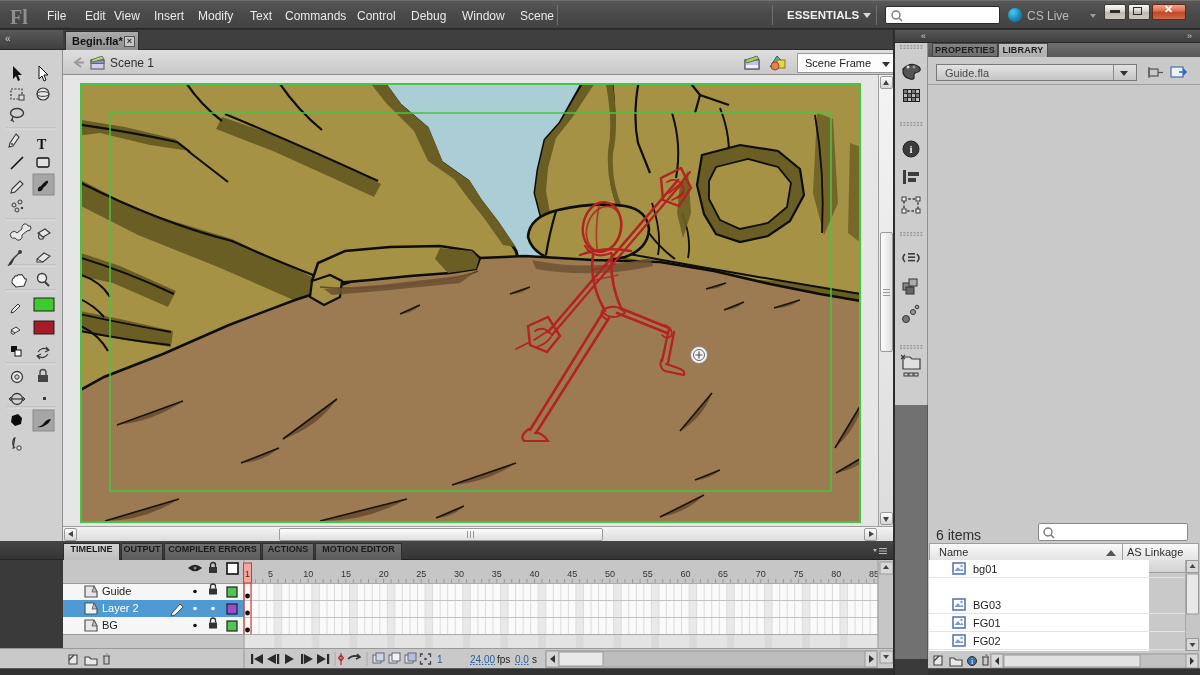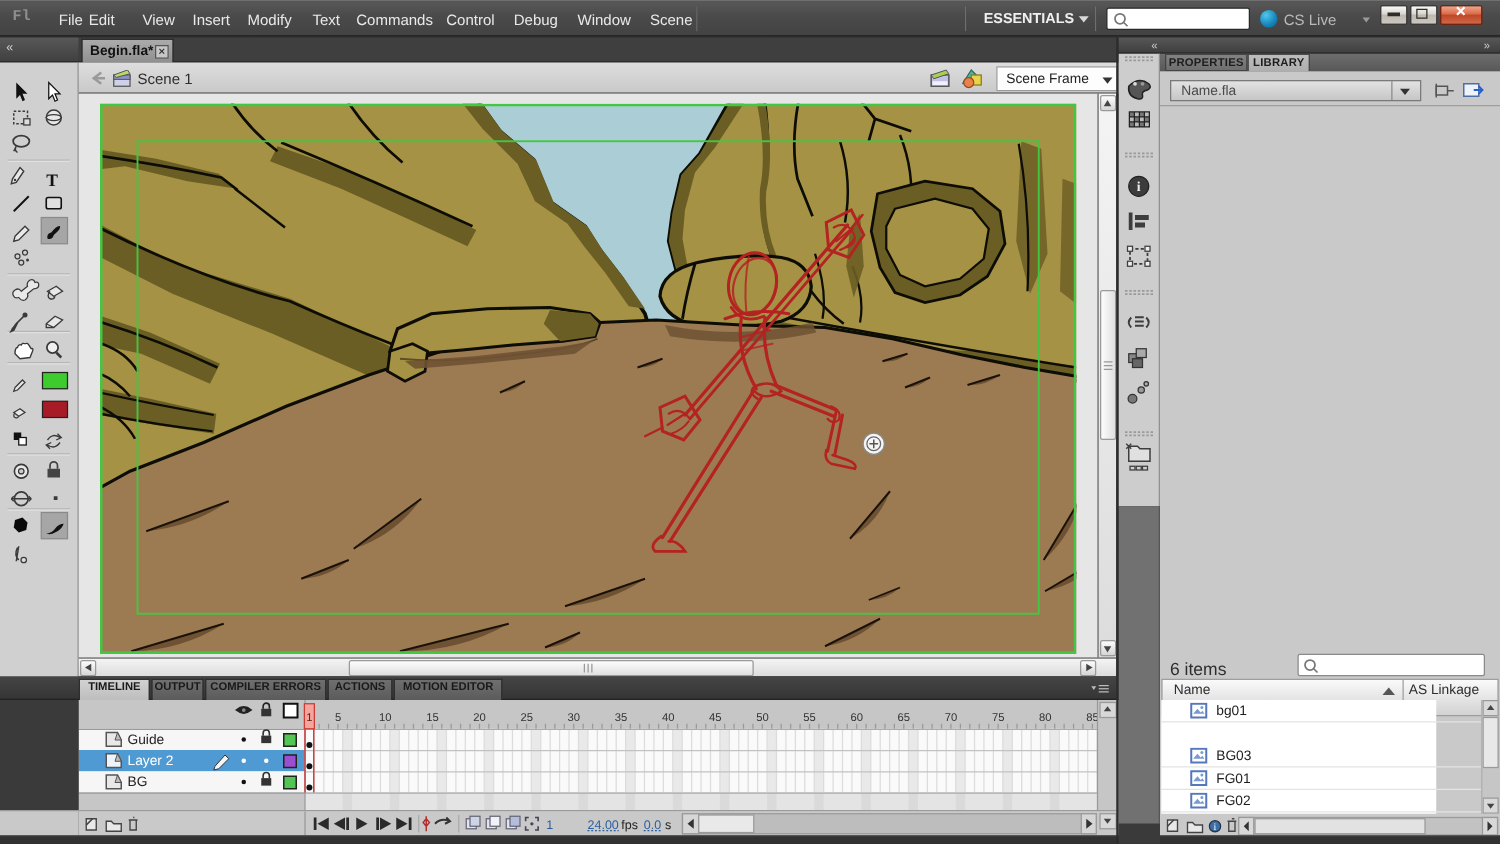--- a/index.html
+++ b/index.html
@@ -5,21 +5,21 @@
 html,body{margin:0;padding:0;width:1200px;height:675px;overflow:hidden;
  font-family:"Liberation Sans",sans-serif;background:#2e2e2e;}
 *{box-sizing:border-box;}
 .abs{position:absolute;}
 #win{position:absolute;left:0;top:0;width:1200px;height:675px;}
 
 #menubar{left:0;top:0;width:1200px;height:29px;
  background:linear-gradient(#585858,#4a4a4a 45%,#434343);border-top:1px solid #707070;
  border-bottom:1px solid #262626;}
 #menubar .mi{position:absolute;top:8px;font-size:12px;color:#e9e9e9;}
-#fllogo{position:absolute;left:10px;top:5px;font-size:12px;font-weight:bold;color:#8f8f8f;font-family:Liberation Mono, monospace;}
+#fllogo{position:absolute;left:10px;top:5px;font-size:20px;font-weight:bold;color:#8f8f8f;font-family:Liberation Serif, serif;}
 .vsep{position:absolute;top:4px;width:1px;height:20px;background:#2f2f2f;border-right:1px solid #6e6e6e;}
 #essentials{position:absolute;left:787px;top:8px;font-size:11.5px;font-weight:bold;color:#efefef;}
 #essarrow{position:absolute;left:863px;top:12px;width:0;height:0;border-left:4px solid transparent;border-right:4px solid transparent;border-top:5px solid #d8d8d8;}
 #searchbox{position:absolute;left:885px;top:5px;width:115px;height:18px;background:#fff;border:1px solid #2a2a2a;border-radius:2px;}
 #csball{position:absolute;left:1008px;top:7px;width:14px;height:14px;border-radius:50%;
  background:radial-gradient(circle at 35% 30%,#4fc7ee,#1583b8 60%,#0d6493);}
 #cslive{position:absolute;left:1027px;top:8px;font-size:12px;color:#b9b9b9;}
 #csarrow{position:absolute;left:1090px;top:13px;width:0;height:0;border-left:3.5px solid transparent;border-right:3.5px solid transparent;border-top:4px solid #9a9a9a;}
 .winbtn{position:absolute;top:3px;height:16px;border:1px solid #3c3a38;border-radius:2px;
  background:linear-gradient(#fbfaf8,#d8d5cf 45%,#bdb9b0 50%,#cdc9c1);}
@@ -88,21 +88,21 @@
 #libvs{position:absolute;left:257px;top:503px;width:14px;height:91px;background:#c9c9c9;border-left:1px solid #aaa;}
 #libbot{position:absolute;left:0px;top:595px;width:272px;height:16px;background:#c9c9c9;}
 </style>
 </head>
 <body>
 <div id="win">
 
   <div class="abs" id="menubar">
     <div id="fllogo">Fl</div>
     <div class="mi" style="left:47px">File</div>
-    <div class="mi" style="left:71px">Edit</div>
+    <div class="mi" style="left:85px">Edit</div>
     <div class="mi" style="left:114px">View</div>
     <div class="mi" style="left:154px">Insert</div>
     <div class="mi" style="left:198px">Modify</div>
     <div class="mi" style="left:250px">Text</div>
     <div class="mi" style="left:285px">Commands</div>
     <div class="mi" style="left:357px">Control</div>
     <div class="mi" style="left:411px">Debug</div>
     <div class="mi" style="left:462px">Window</div>
     <div class="mi" style="left:520px">Scene</div>
     <div class="vsep" style="left:557px"></div>
@@ -814,21 +814,21 @@
         <div style="margin-top:1px">PROPERTIES</div>
       </div>
     <div class="ptab" id="ptablib">
         <div style="margin-top:1px">LIBRARY</div>
       </div>
     <div style="position:absolute;right:5px;top:5px;width:8px;height:1px;background:#ccc;box-shadow:0 2.5px #ccc,0 5px #ccc"></div>
     <div style="position:absolute;right:15px;top:6px;width:0;height:0;border-left:2.5px solid transparent;border-right:2.5px solid transparent;border-top:3.5px solid #ccc"></div>
   </div>
   <div class="abs" id="panel">
     <div id="combo">
-        <span>Name.fla</span>
+        <span>Guide.fla</span>
         <div id="combodiv"></div>
         <div id="comboarr"></div>
       </div>
     <svg width="20" height="18" style="position:absolute;left:218px;top:7px">
       <rect x="3" y="5" width="9" height="7" fill="none" stroke="#555" stroke-width="1.2"></rect>
       <line x1="12" y1="8.5" x2="17" y2="8.5" stroke="#555" stroke-width="1.2"></line>
       <line x1="3" y1="3" x2="3" y2="14" stroke="#555" stroke-width="1.2"></line>
     </svg>
     <svg width="20" height="18" style="position:absolute;left:242px;top:7px">
       <rect x="1" y="3" width="12" height="10" fill="#eef3fa" stroke="#4a6fa5" stroke-width="1.2"></rect>

